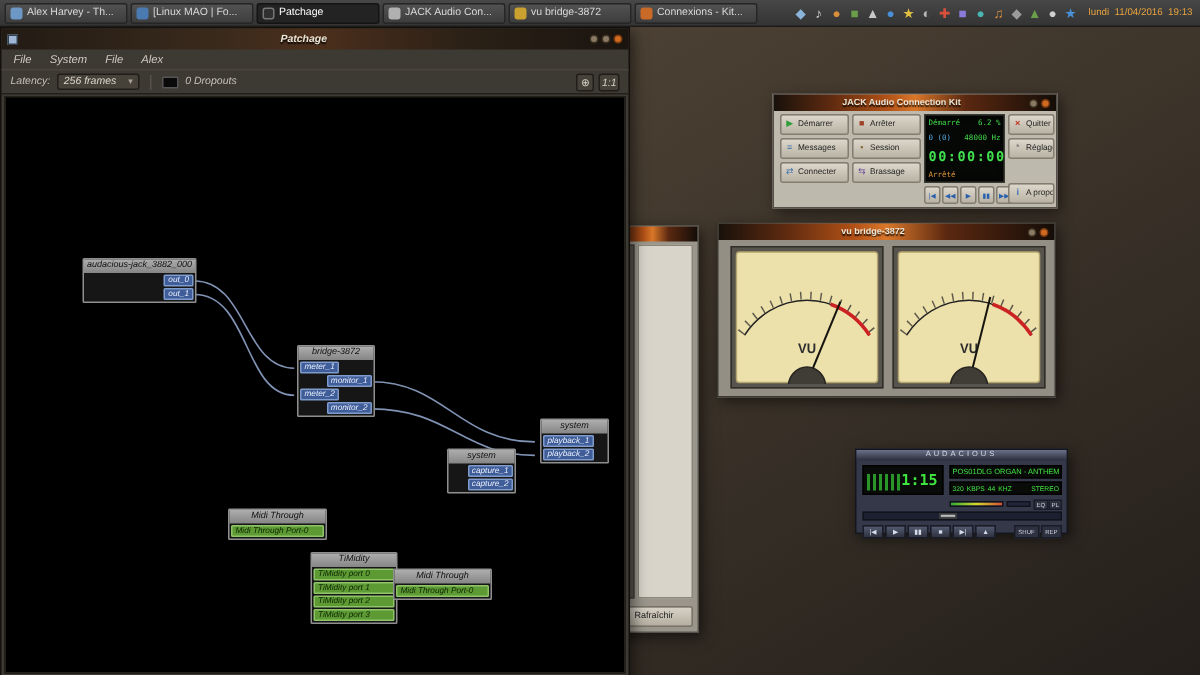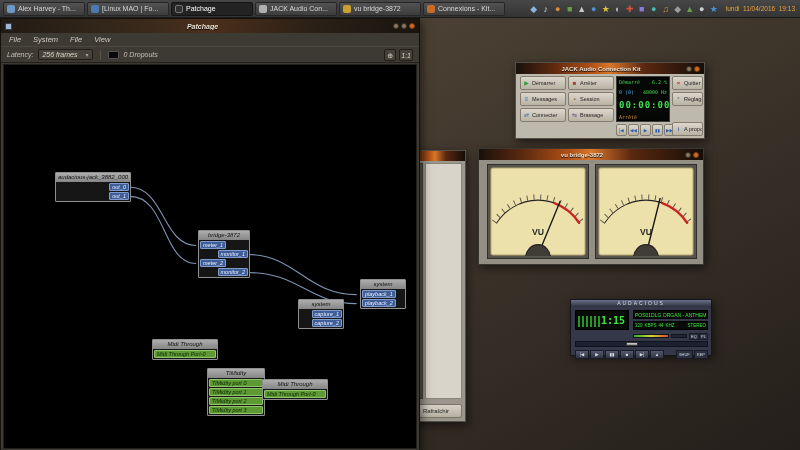--- a/index.html
+++ b/index.html
@@ -169,21 +169,21 @@
       <span class="tb-btns">
         <i class="tb-dot"></i>
         <i class="tb-dot"></i>
         <i class="tb-dot close"></i>
       </span>
     </div>
     <div class="menubar">
       <span>File</span>
       <span>System</span>
       <span>File</span>
-      <span>View</span>
+      <span>Alex</span>
     </div>
     <div class="toolbar">
       <span>Latency:</span>
       <div class="combo">
         <span>256 frames</span>
         <span class="arrow">▾</span>
       </div>
       <span class="tool-sep"></span>
       <span class="mini-display"></span>
       <span>0 Dropouts</span>

